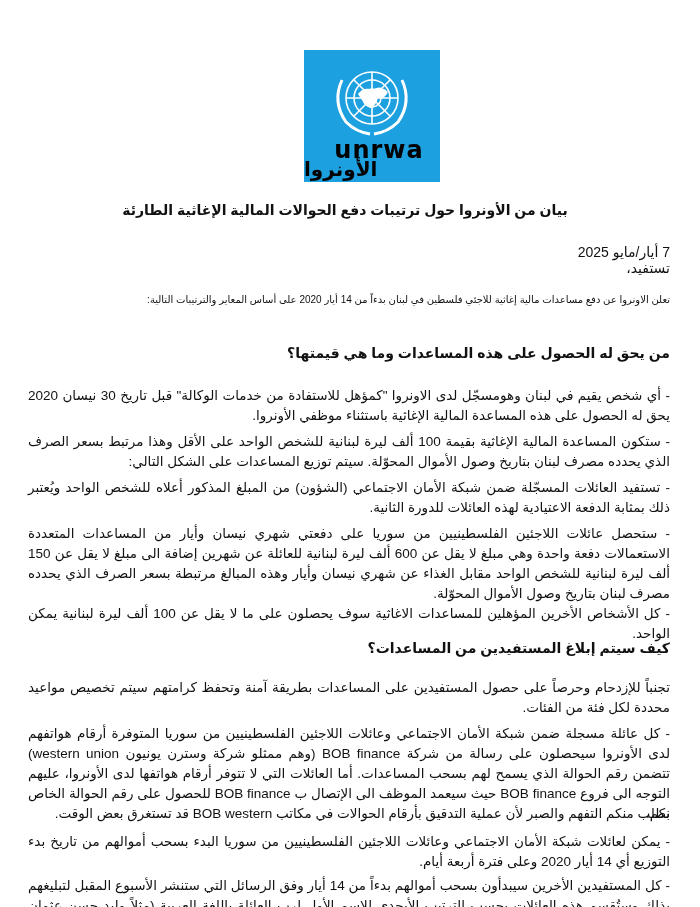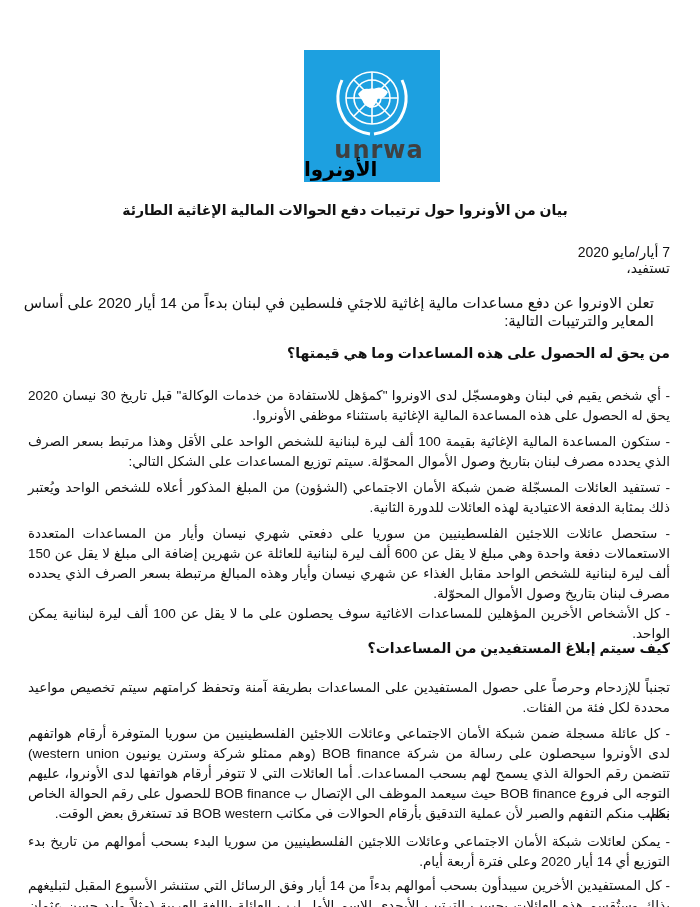--- a/index.html
+++ b/index.html
@@ -1,24 +1,24 @@
 <!DOCTYPE html>
 <html><head>
   <meta charset="utf-8">
   <style>
     html, body { margin: 0; padding: 0; background: #ffffff; }
     body { width: 700px; height: 907px; overflow: hidden; position: relative; font-family: "Liberation Sans", "DejaVu Sans", sans-serif; color: #111; }
     .logo { position: absolute; left: 304px; top: 50px; width: 136px; height: 132px; background: #1da0e0; }
     .logo svg { position: absolute; left: 18px; top: 8px; }
-    .logo .en { position: absolute; left: 0; right: 0; top: 88px; text-align: center; color: #404040; font-family: "DejaVu Sans", sans-serif; font-weight: bold; font-size: 24px; letter-spacing: 1px; line-height: 24px; margin-left: 14px; }
+    .logo .en { position: absolute; left: 0; right: 0; top: 88px; text-align: center; color: #000000; font-family: "DejaVu Sans", sans-serif; font-weight: bold; font-size: 24px; letter-spacing: 1px; line-height: 24px; margin-left: 14px; }
     .logo .ar { position: absolute; left: 0; right: 0; top: 108px; text-align: left; color: #000000; font-family: "DejaVu Sans", sans-serif; font-weight: bold; font-size: 20px; line-height: 22px; direction: rtl; }
     .doc { position: absolute; left: 20px; right: 30px; top: 0; direction: rtl; text-align: right; }
     .title { position: absolute; top: 202px; left: 0; right: 0; text-align: center; font-weight: bold; font-size: 15px; }
     .date { position: absolute; top: 244px; right: 0; font-size: 14px; line-height: 16px; }
-    .intro { position: absolute; top: 294px; right: 16px; left: 0; font-size: 15px; }
+    .intro { position: absolute; top: 294px; right: 0; left: 0; font-size: 10px; }
     .h { font-weight: bold; font-size: 14px; }
     .p { font-size: 13.5px; line-height: 20px; text-align: justify; margin-top: 12px; }
     .blk { position: absolute; right: 0; left: 8px; }
   </style>
 </head>
 <body>
 
 <div class="logo">
   <svg width="100" height="84" viewBox="0 0 100 84">
     <g fill="none" stroke="#fff" stroke-width="1.6">
@@ -37,21 +37,21 @@
     </g>
   </svg>
   <div class="en">unrwa</div>
   <div class="ar">الأونروا</div>
 </div>
 
 <div class="doc">
   <div class="title h">بيان من الأونروا حول ترتيبات دفع الحوالات المالية الإغاثية الطارئة</div>
 
   <div class="date">
-    <div>7 أيار/مايو 2020</div>
+    <div>7 أيار/مايو 2025</div>
     <div>تستفيد،</div>
   </div>
 
   <div class="intro">تعلن الاونروا عن دفع مساعدات مالية إغاثية للاجئي فلسطين في لبنان بدءاً من 14 أيار 2020 على أساس المعاير والترتيبات التالية:</div>
 
   <div class="blk h" style="top:345px">من يحق له الحصول على هذه المساعدات وما هي قيمتها؟</div>
   <div class="blk p" style="top:374px">- أي شخص يقيم في لبنان وهومسجّل لدى الاونروا "كمؤهل للاستفادة من خدمات الوكالة" قبل تاريخ 30 نيسان 2020 يحق له الحصول على هذه المساعدة المالية الإغاثية باستثناء موظفي الأونروا.</div>
   <div class="blk p" style="top:420px">- ستكون المساعدة المالية الإغاثية بقيمة 100 ألف ليرة لبنانية للشخص الواحد على الأقل وهذا مرتبط بسعر الصرف الذي يحدده مصرف لبنان بتاريخ وصول الأموال المحوّلة. سيتم توزيع المساعدات على الشكل التالي:</div>
   <div class="blk p" style="top:466px">- تستفيد العائلات المسجّلة ضمن شبكة الأمان الاجتماعي (الشؤون) من المبلغ المذكور أعلاه للشخص الواحد ويُعتبر ذلك بمثابة الدفعة الاعتيادية لهذه العائلات للدورة الثانية.</div>
   <div class="blk p" style="top:512px">- ستحصل عائلات اللاجئين الفلسطينيين من سوريا على دفعتي شهري نيسان وأيار من المساعدات المتعددة الاستعمالات دفعة واحدة وهي مبلغ لا يقل عن 600 ألف ليرة لبنانية للعائلة عن شهرين إضافة الى مبلغ لا يقل عن 150 ألف ليرة لبنانية للشخص الواحد مقابل الغذاء عن شهري نيسان وأيار وهذه المبالغ مرتبطة بسعر الصرف الذي يحدده مصرف لبنان بتاريخ وصول الأموال المحوّلة.</div>

